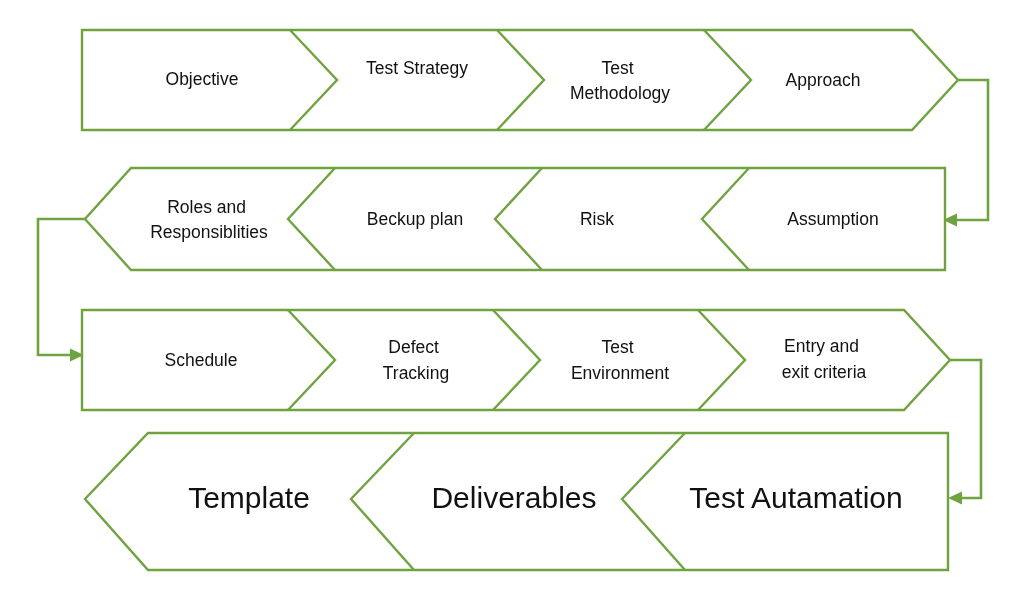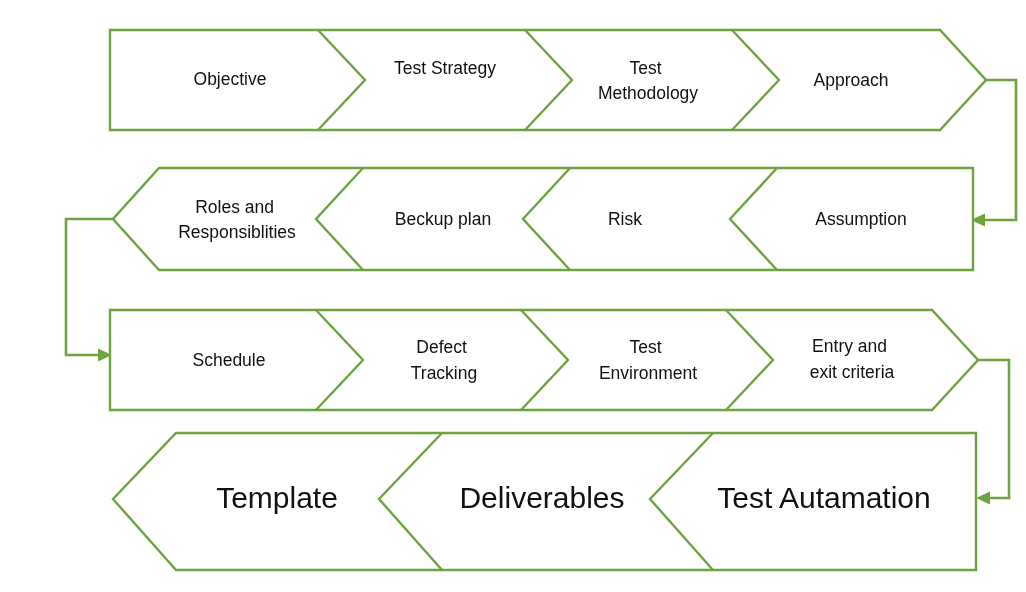--- a/index.html
+++ b/index.html
@@ -12,21 +12,20 @@
     width: 1026px;
     height: 592px;
     overflow: hidden;
     font-family: "Liberation Sans", sans-serif;
   }
   #diagram-root {
     position: relative;
     width: 921px;
     height: 592px;
     background: #ffffff;
-    padding-left: 28px;
   }
   svg.flow-canvas {
     display: block;
     width: 1026px;
     height: 592px;
   }
   .band-shape {
     fill: #ffffff;
     stroke: #6fa33f;
     stroke-width: 2.4;

